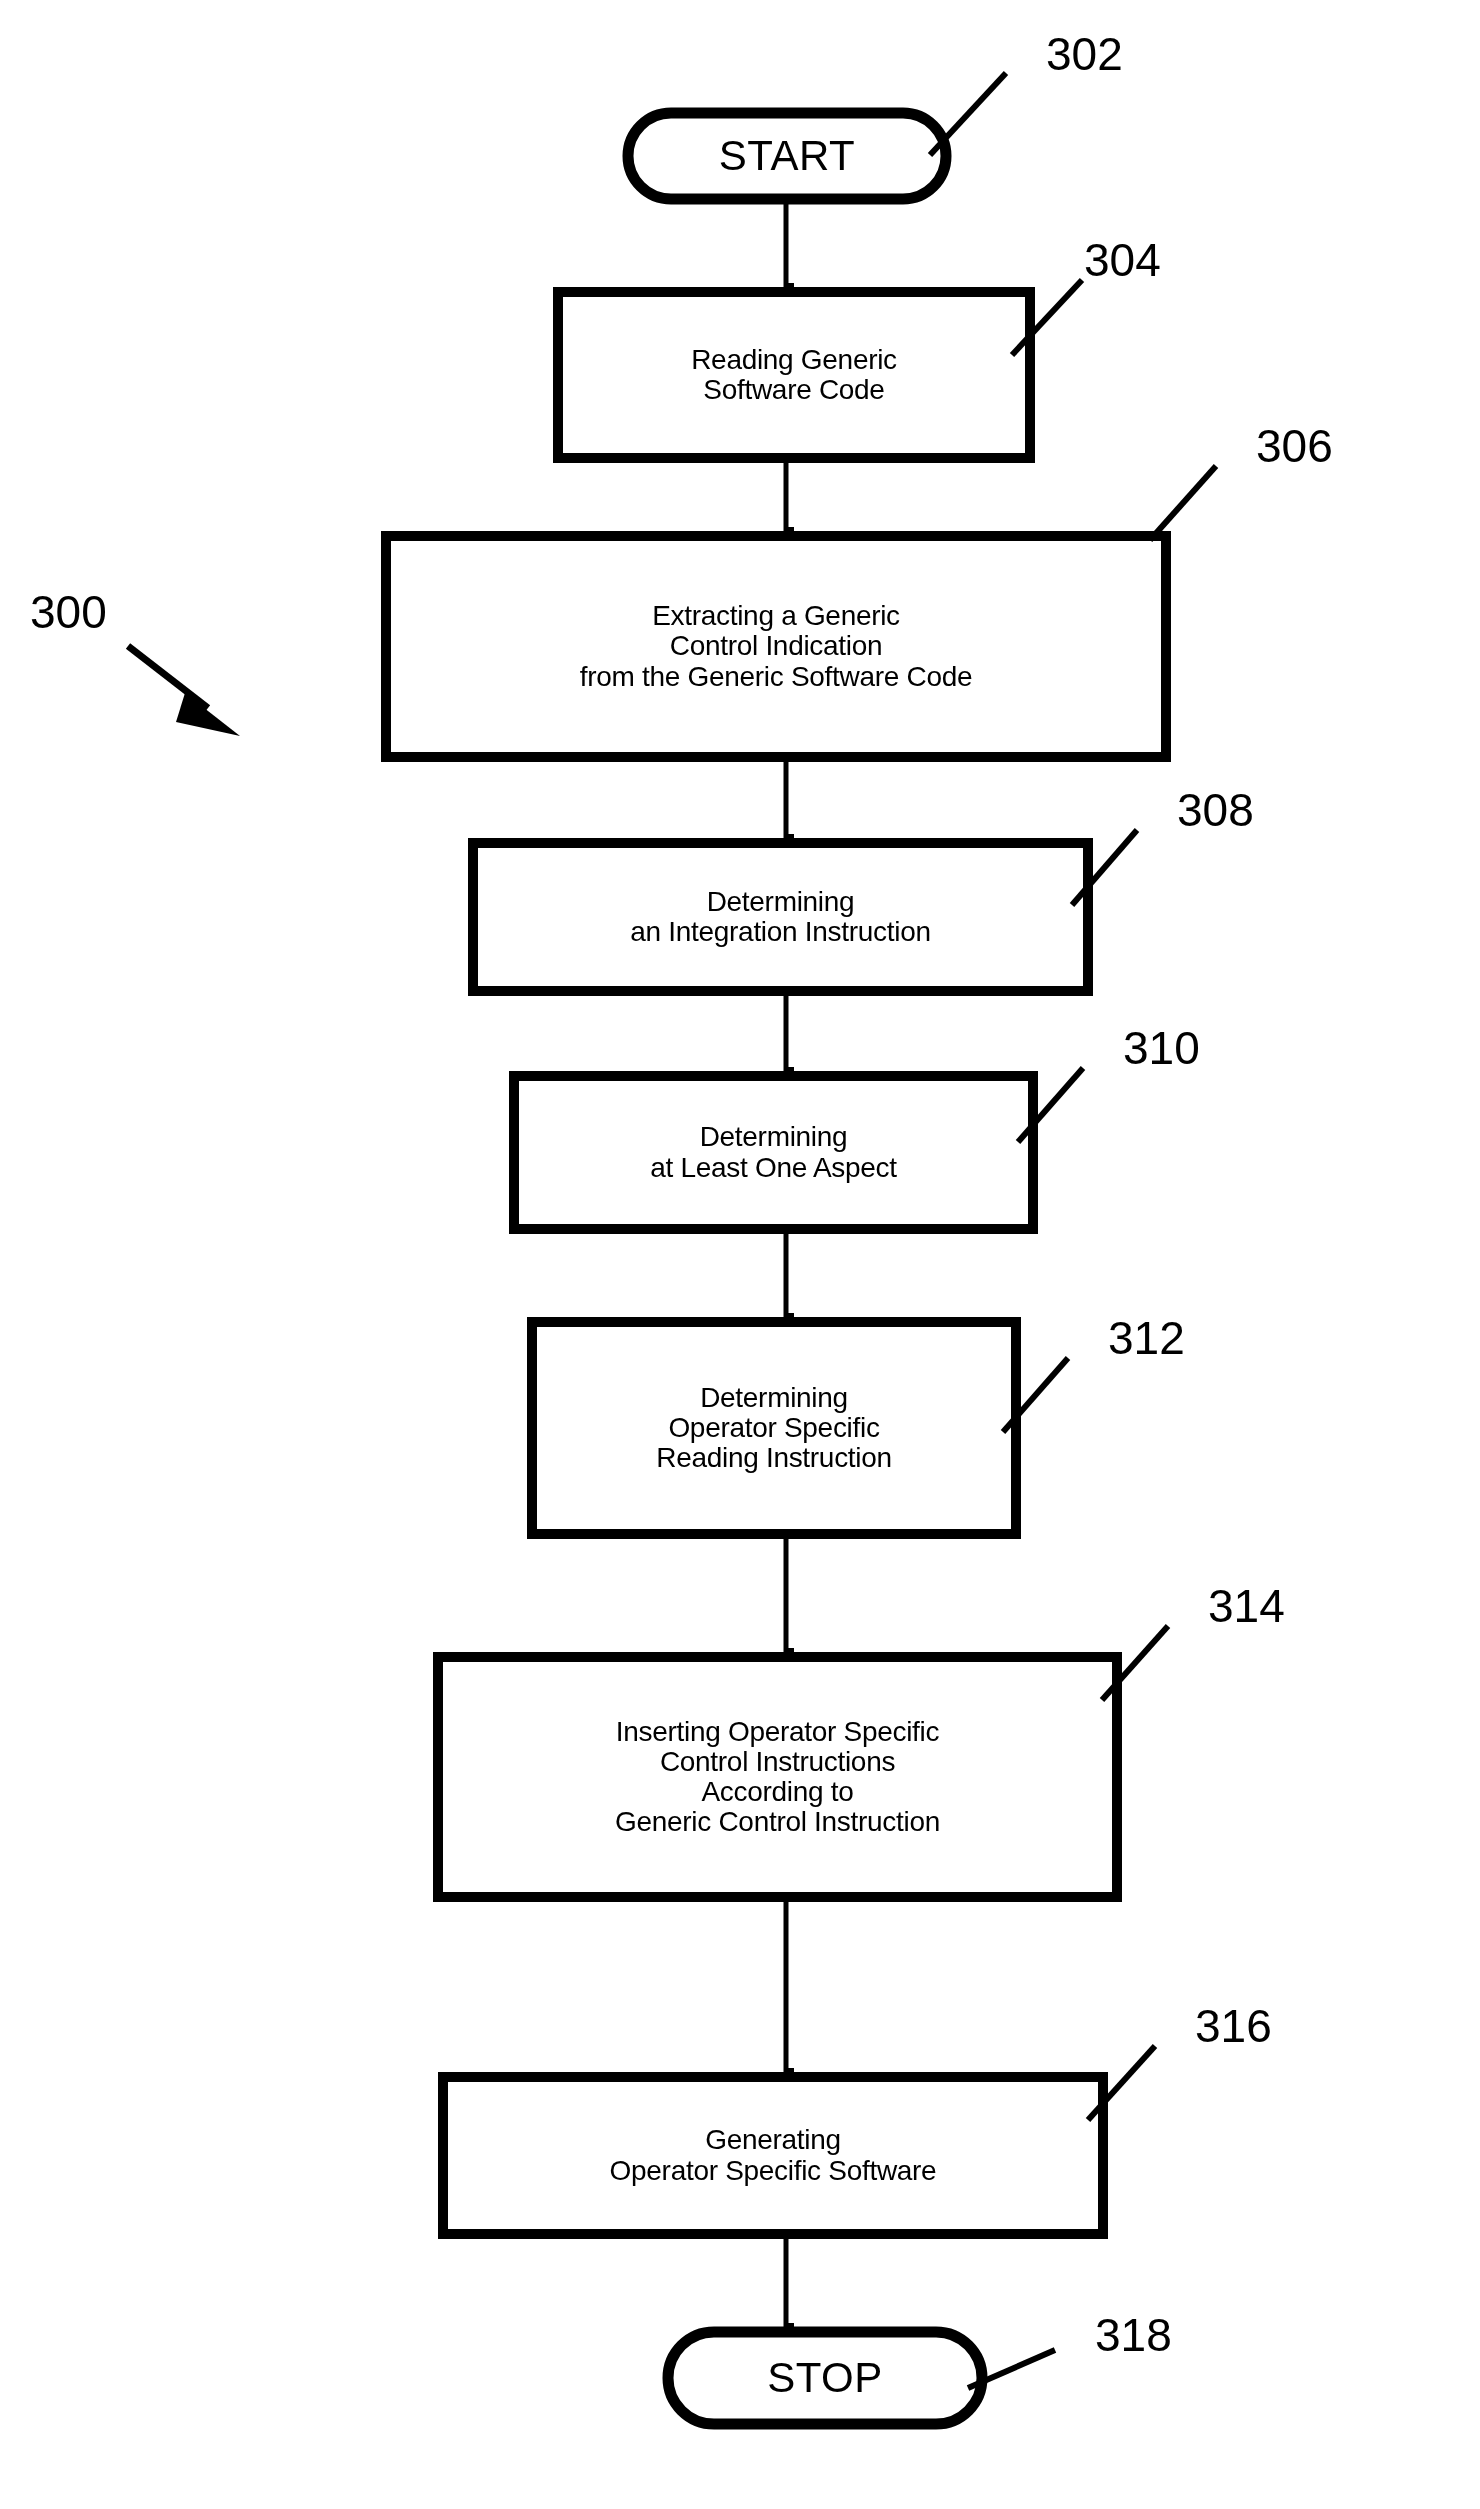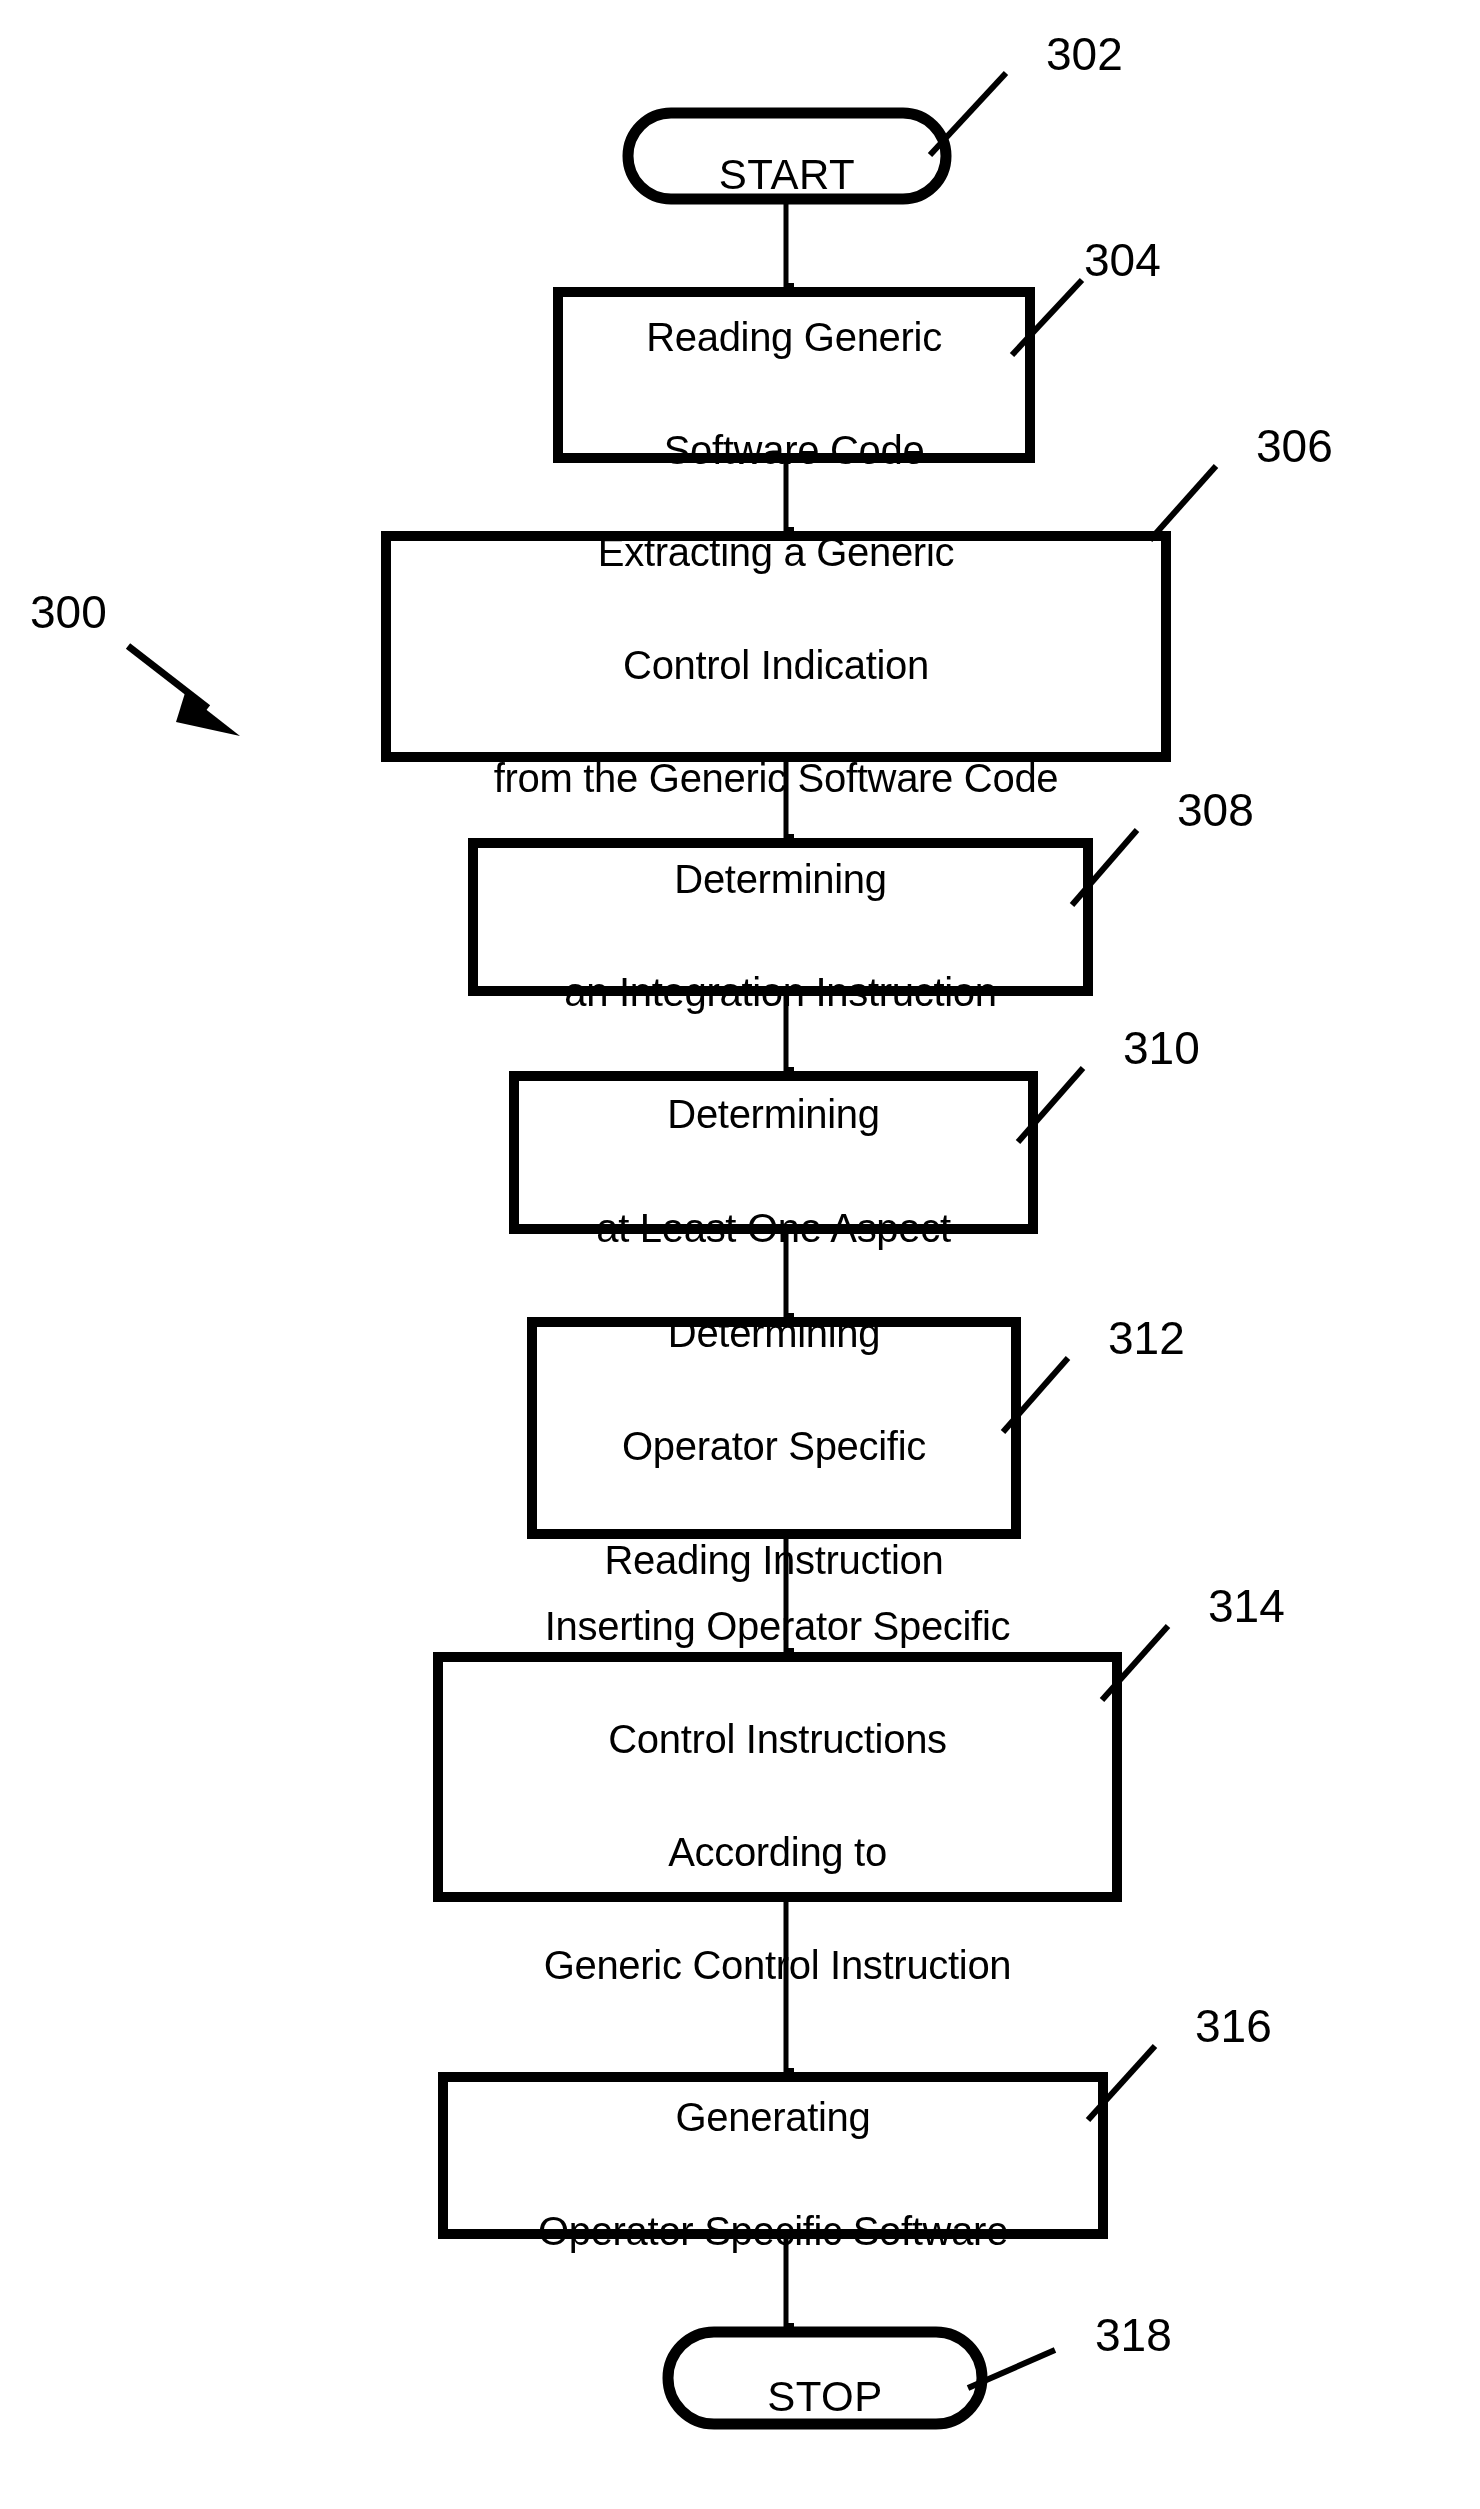--- a/index.html
+++ b/index.html
@@ -37,29 +37,27 @@
     font-family: "Liberation Sans", "DejaVu Sans", sans-serif;
     font-weight: 400;
     line-height: 1.08;
     letter-spacing: -0.3px;
     -webkit-font-smoothing: antialiased;
     pointer-events: auto;
   }
   .node-label .ln {
     display: block;
     white-space: nowrap;
-    margin-top: 38px;
   }
   .terminal-label {
     font-size: 42px;
     letter-spacing: 0.5px;
   }
   .process-label {
-    font-size: 40px;
-    gap: 32px;
+    font-size: 28px;
   }
   .ref-num {
     position: absolute;
     color: #000000;
     font-family: "Liberation Sans", "DejaVu Sans", sans-serif;
     font-size: 46px;
     font-weight: 400;
     letter-spacing: 0px;
     white-space: nowrap;
     margin-left: 32px;

